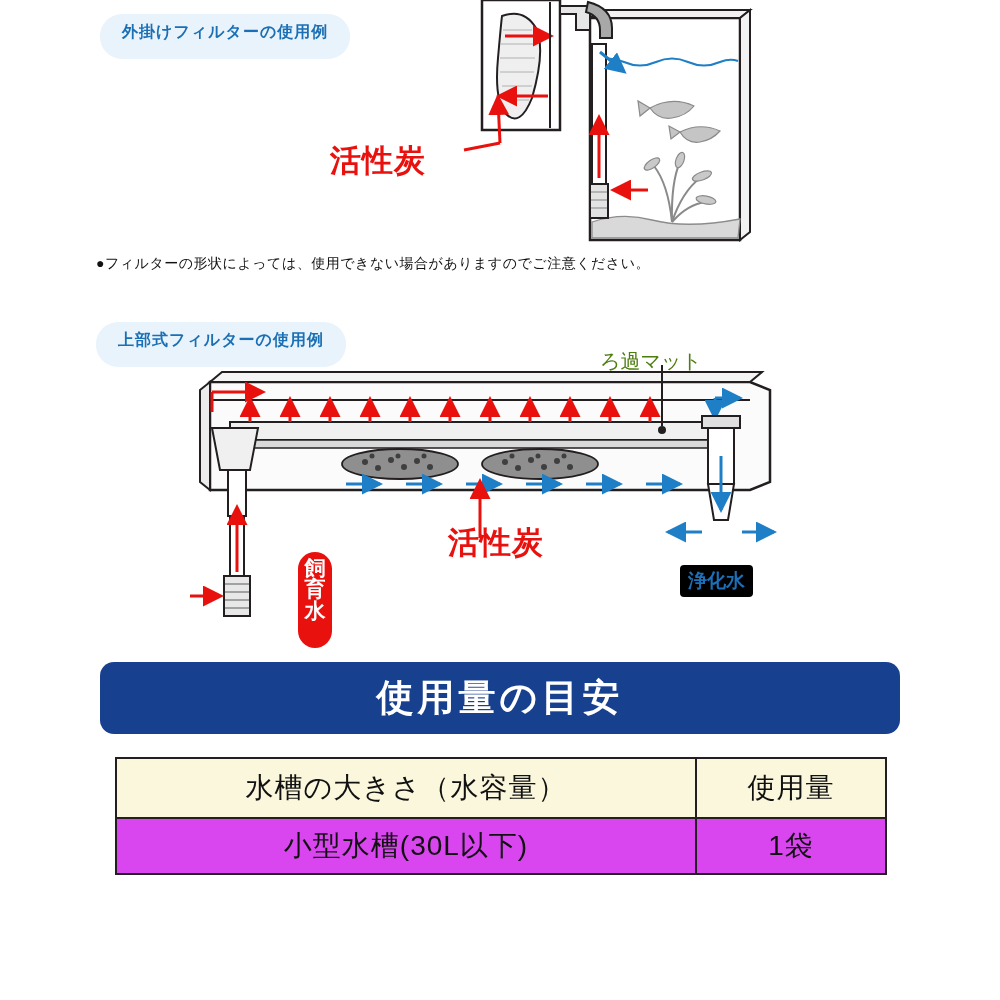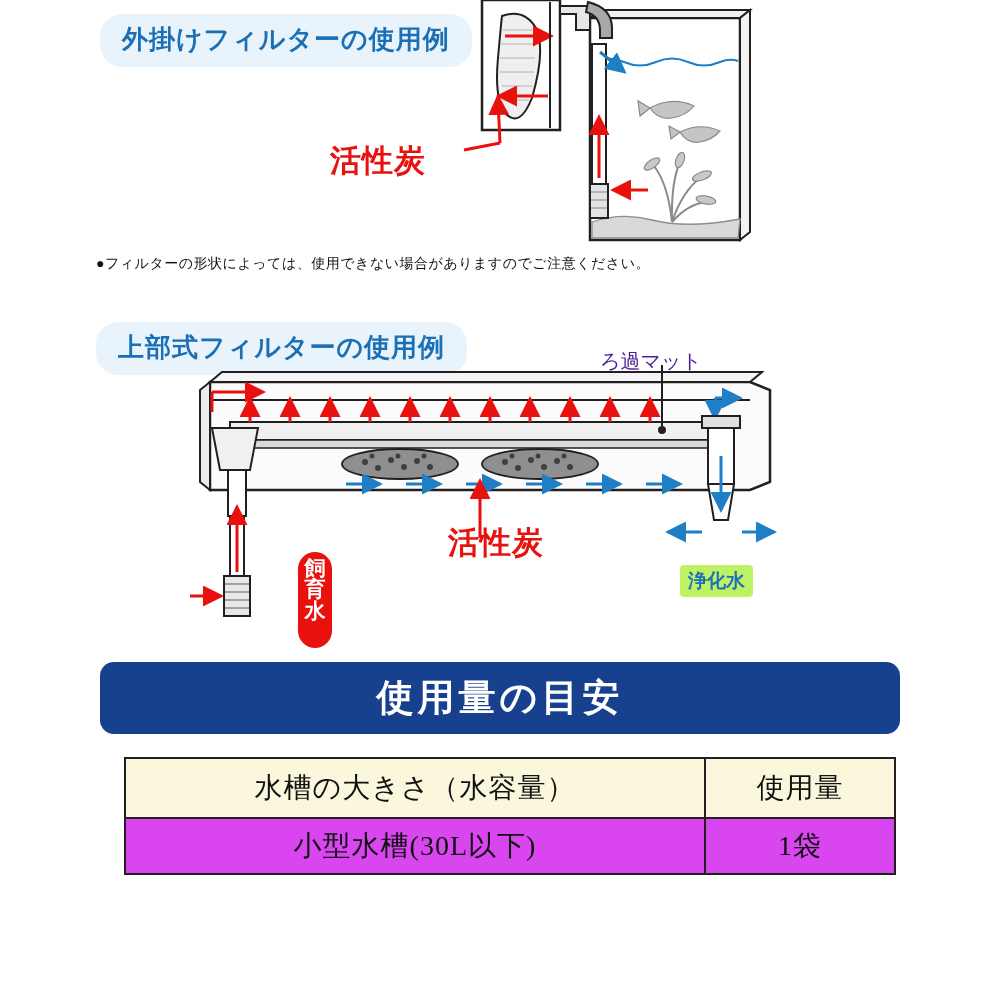--- a/index.html
+++ b/index.html
@@ -16,23 +16,23 @@
     overflow: hidden;
   }
 
   
   .pill {
     position: absolute;
     background: #e9f3fb;
     border-radius: 22px;
     color: #1a6fb5;
     font-weight: bold;
-    font-size: 26px;
+    font-size: 16px;
     letter-spacing: 1px;
-    padding: 8px 22px 10px 22px;
+    padding: 8px 22px 16px 22px;
     white-space: nowrap;
   }
   #pill-hangon { left: 100px; top: 14px; }
   #pill-topfilter { left: 96px; top: 322px; }
 
   
   #note-line {
     position: absolute;
     left: 96px;
     top: 255px;
@@ -44,26 +44,26 @@
 
   
   .red-label {
     position: absolute;
     color: #e8110e;
     font-weight: bold;
     white-space: nowrap;
   }
   .blk-label {
     position: absolute;
-    color: #4c1d95;
+    color: #4d7c0f;
     white-space: nowrap;
   }
   .blue-pill-label {
     position: absolute;
-    background: #bef264;
+    background: #000000;
     border-radius: 4px;
     color: #1d6fb8;
     font-weight: bold;
     font-size: 19px;
     padding: 3px 8px;
     white-space: nowrap;
   }
 
   #label-carbon-1 { left: 330px; top: 140px; font-size: 31px; letter-spacing: 1px; }
   #label-carbon-2 { left: 448px; top: 522px; font-size: 31px; letter-spacing: 1px; }
@@ -109,26 +109,25 @@
     font-size: 37px;
     letter-spacing: 4px;
     display: flex;
     align-items: center;
     justify-content: center;
   }
 
   
   #usage-table {
     position: absolute;
-    left: 124px;
+    left: 115px;
     top: 757px;
     width: 770px;
     border-collapse: collapse;
     table-layout: fixed;
-    font-family: Liberation Serif, serif;
   }
   #usage-table th, #usage-table td {
     border: 2px solid #231f20;
     text-align: center;
     font-weight: normal;
     color: #111;
   }
   #usage-table thead th {
     background: #fbf7dc;
     font-size: 28px;

